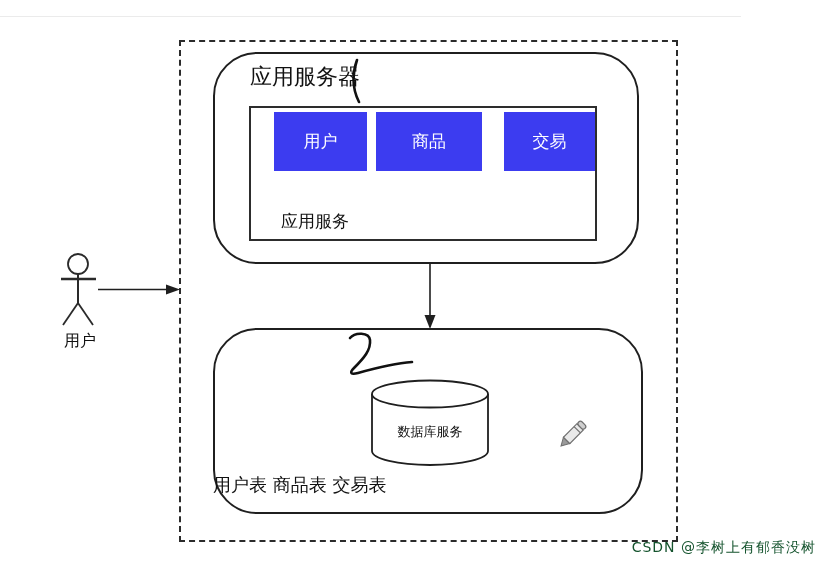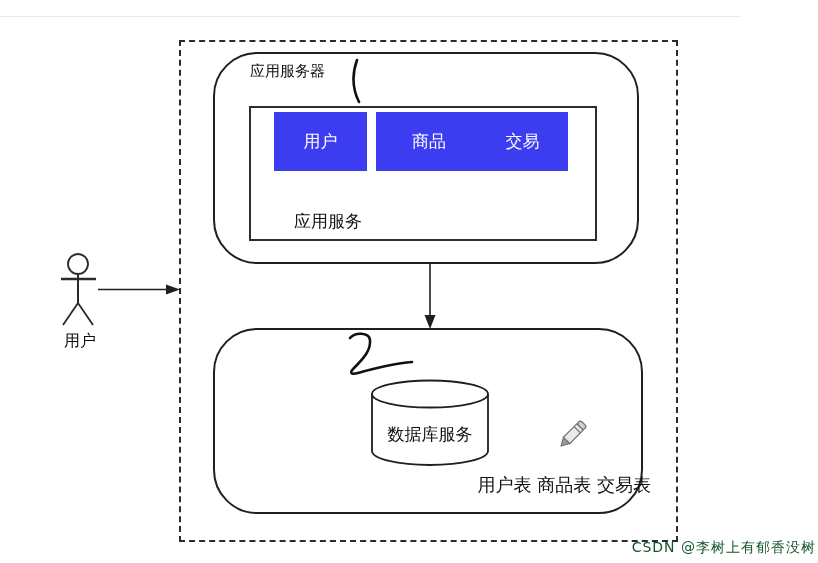--- a/index.html
+++ b/index.html
@@ -18,43 +18,43 @@
   .dashed-boundary {
     left: 179px; top: 40px; width: 499px; height: 502px;
     border: 2px dashed #2b2b2b; background: transparent;
   }
   .server-box {
     border: 2px solid #1f1f1f; border-radius: 44px; background: #ffffff;
   }
   .app-box { left: 213px; top: 52px; width: 426px; height: 212px; }
   .storage-box { left: 213px; top: 328px; width: 430px; height: 186px; }
   .box-title {
-    font-size: 15px; color: #111111; white-space: nowrap;
+    font-size: 22px; color: #111111; white-space: nowrap;
   }
   .app-title { left: 250px; top: 62px; }
   .storage-title { left: 248px; top: 339px; }
   .inner-rect {
     left: 249px; top: 106px; width: 348px; height: 135px;
     border: 2px solid #2d2d2d; background: #ffffff;
   }
   .service-box {
     top: 112px; height: 59px; width: 93px;
     display: flex; align-items: center; justify-content: center;
     color: #ffffff; font-size: 17px;
   }
   .service-1 { left: 274px; }
   .service-2 { left: 376px; width: 106px; }
-  .service-3 { left: 477px; width: 91px; }
-  .app-caption { left: 294px; top: 210px; font-size: 17px; color: #111; white-space: nowrap; }
+  .service-3 { left: 504px; width: 91px; }
+  .app-caption { left: 281px; top: 210px; font-size: 17px; color: #111; white-space: nowrap; }
   .db-label {
     left: 370px; top: 423px; width: 120px; text-align: center;
-    font-size: 17px; color: #111; white-space: nowrap;
+    font-size: 13px; color: #111; white-space: nowrap;
   }
   .tables-label {
-    left: 213px; top: 473px; width: 438px; text-align: right;
+    left: 213px; top: 473px; width: 438px; text-align: left;
     font-size: 18px; color: #111; white-space: nowrap;
   }
   .actor-label {
     left: 54px; top: 331px; width: 52px; text-align: center;
     font-size: 16px; color: #111; white-space: nowrap;
   }
   .watermark {
     right: 2px; top: 539px; font-size: 14px; color: #14532d;
     white-space: nowrap; letter-spacing: 1px;
   }

